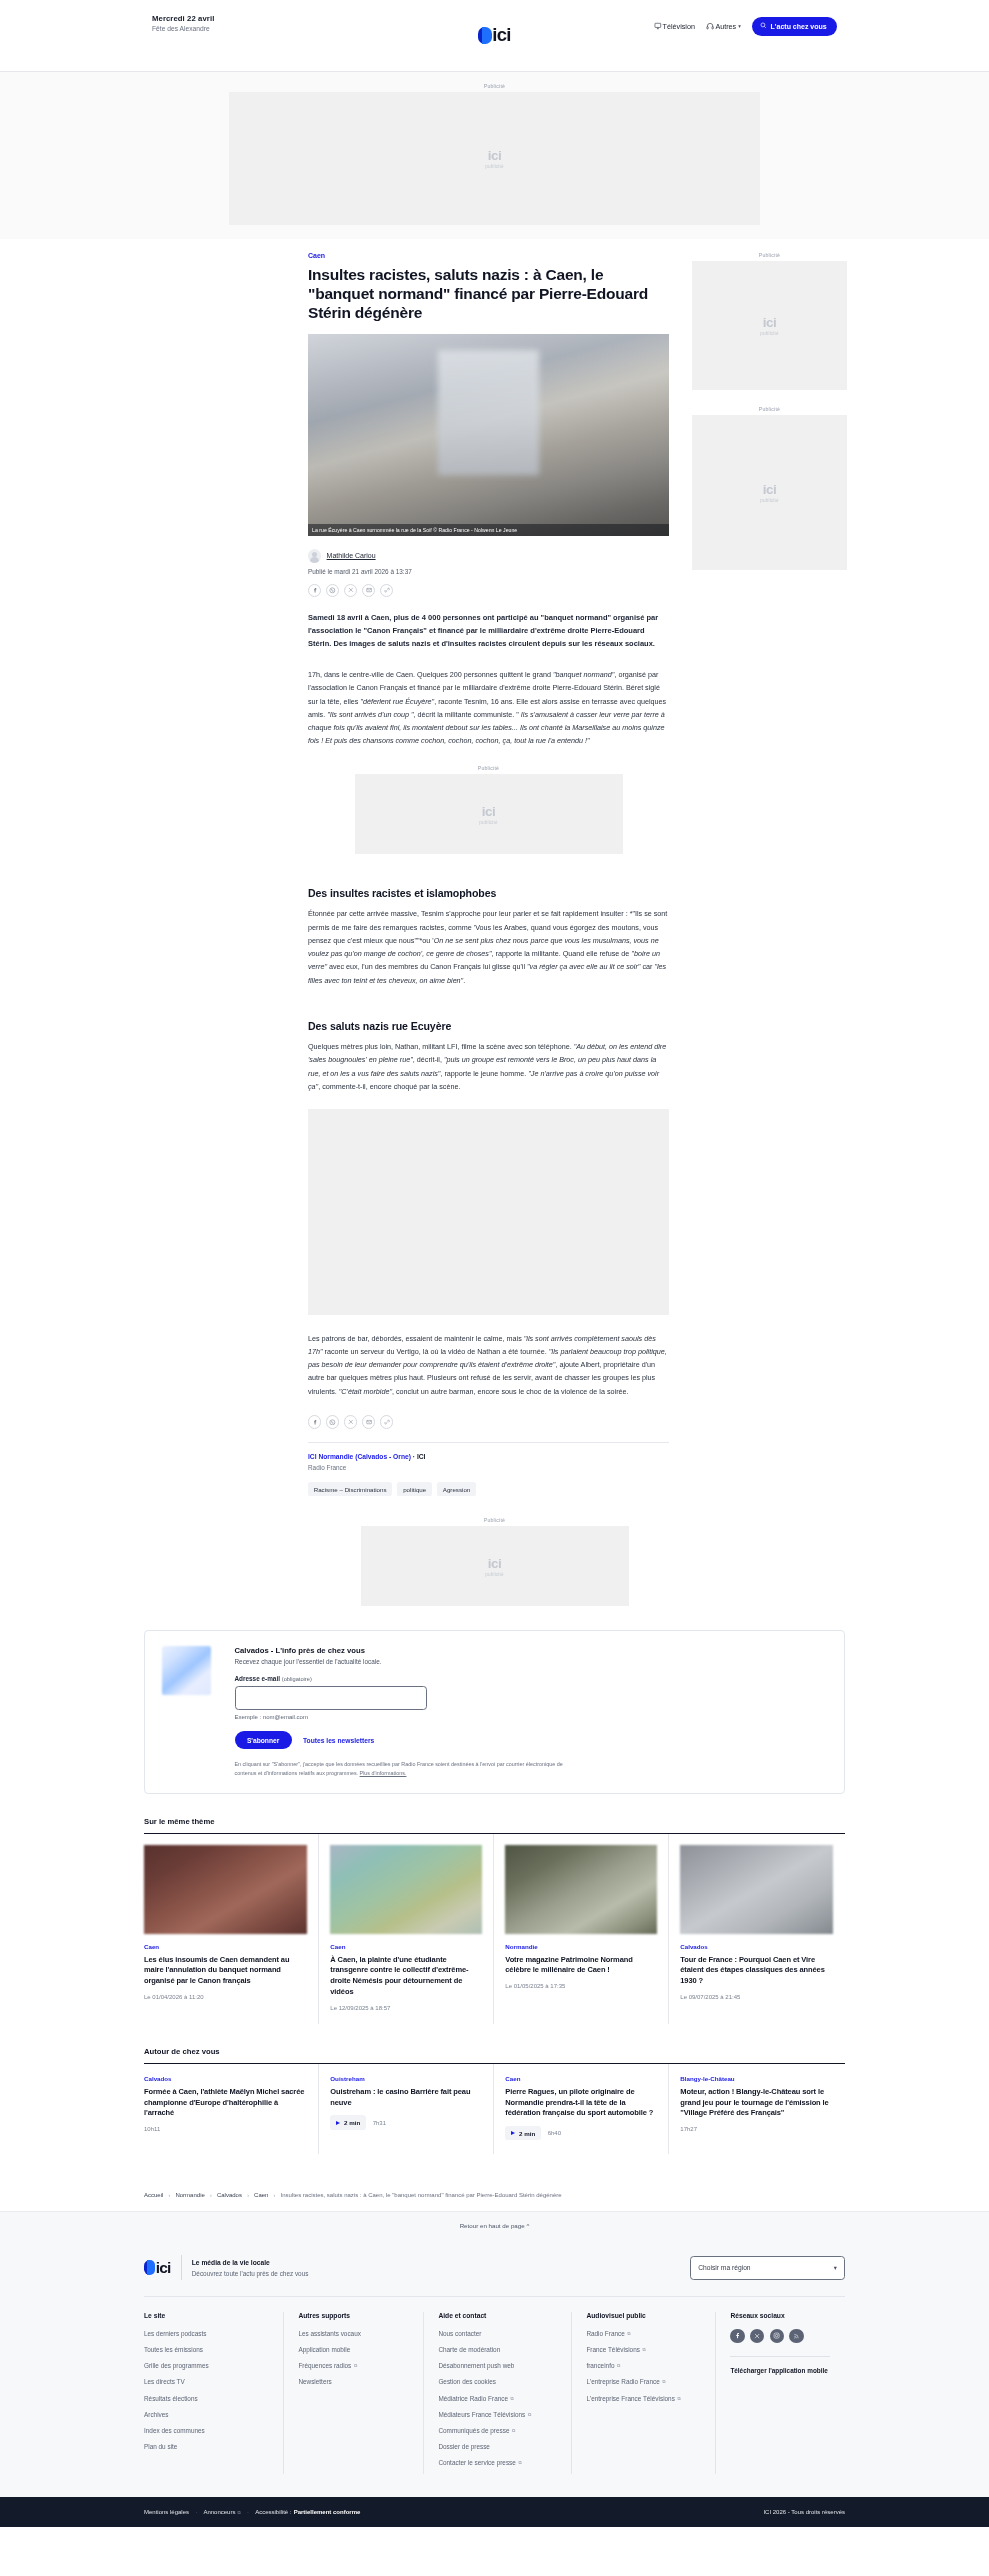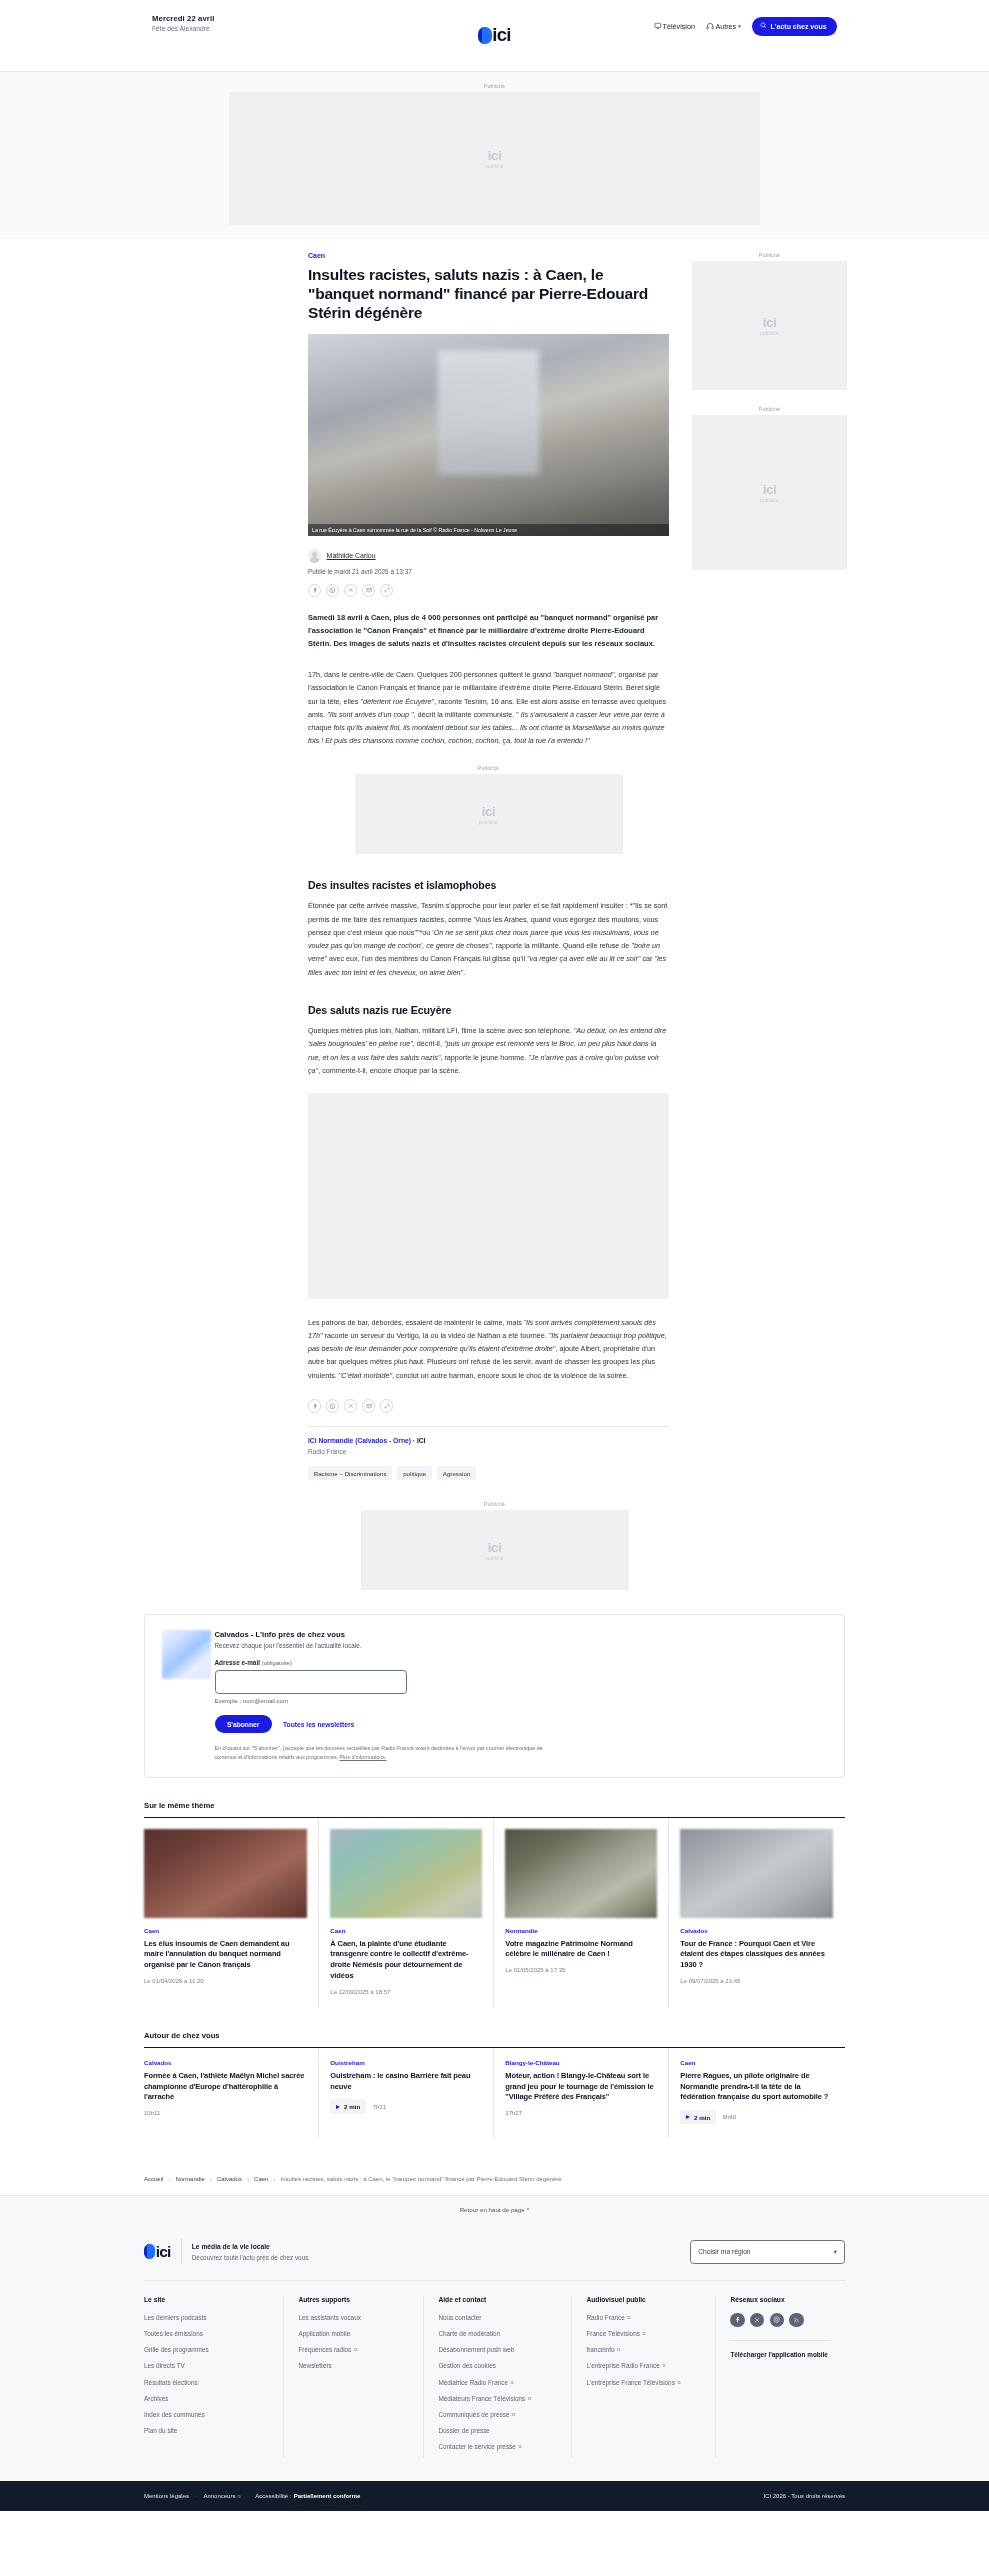--- a/index.html
+++ b/index.html
@@ -103,21 +103,21 @@
     display: flex; align-items: center; justify-content: center; color: #6b7280; background: #fff; cursor: pointer;
   }
   .share-btn svg { display: block; }
 
   .chapeau {
     font-size: 7.5px; line-height: 1.72; font-weight: 700; color: #1b2233; margin-top: 15.5px;
   }
   .body-p { font-size: 7.2px; line-height: 1.84; color: #2a313f; margin-top: 17px; }
   .body-p em { font-style: italic; }
   h2.sec-title {
-    font-size: 10.6px; font-weight: 800; letter-spacing: -0.1px; color: #101423; margin-top: 25px;
+    font-size: 10.6px; font-weight: 800; letter-spacing: -0.1px; color: #101423; margin-top: 33px;
   }
   h2.sec-title + .body-p { margin-top: 8.2px; }
 
   .ad-inline-wrap { margin: 17.5px 0 5.2px; display: flex; flex-direction: column; align-items: center; }
   .ad-inline { width: 268px; height: 80px; }
   .embed-box { width: 361px; height: 206px; background: #f0f0f0; margin-top: 15.5px; }
 
   hr.rule { border: none; border-top: 0.5px solid #e5e7ec; margin: 13.4px 0 0; }
   .source-line { margin-top: 10.3px; font-size: 6.7px; font-weight: 700; color: #1a1ae6; }
   .source-line .sep { color: #2a313f; font-weight: 700; }
@@ -130,21 +130,21 @@
   .aside-slot { display: flex; flex-direction: column; align-items: center; margin-bottom: 15.5px; }
   .ad-rect { width: 155px; height: 129px; }
   .ad-half { width: 155px; height: 155px; }
 
   
   .bottom-ad-wrap { width: 701px; margin: 20.6px auto 0; display: flex; flex-direction: column; align-items: center; }
   .ad-bottom { width: 268px; height: 80px; }
 
   
   .nl-outer { width: 701px; margin: 24px auto 0; }
-  .nl-card { border: 0.5px solid #e3e6ec; border-radius: 4.1px; padding: 14.4px 16.5px 15.5px; display: flex; gap: 4px; }
+  .nl-card { border: 0.5px solid #e3e6ec; border-radius: 4.1px; padding: 14.4px 16.5px 15.5px; display: flex; gap: 24px; }
   .nl-thumb {
     width: 49px; height: 49px; border-radius: 2.6px; flex: 0 0 49px;
     background: linear-gradient(140deg,#eaf1ff 0%,#cfe1ff 25%,#9ec6ff 50%,#e8eeff 72%,#dfe8ff 100%);
     filter: blur(0.8px);
   }
   .nl-title { font-size: 7.7px; font-weight: 800; color: #101423; }
   .nl-sub { font-size: 6.4px; color: #4c5465; margin-top: 3.1px; }
   .nl-label { font-size: 6.4px; font-weight: 700; color: #1b2233; margin-top: 10.3px; }
   .nl-label .opt { font-weight: 400; font-size: 5.7px; color: #5c6474; }
   .nl-input {
@@ -506,34 +506,34 @@
       <div class="card-title">Ouistreham : le casino Barrière fait peau neuve</div>
       <div class="dur-row">
         <span class="dur-pill">
           <span class="play-tri"></span>
           <span>2 min</span>
         </span>
         <span class="dur-time">7h31</span>
       </div>
     </article>
     <article class="card">
-      <div class="card-kicker">Blangy-le-Château</div>
-      <div class="card-title">Moteur, action ! Blangy-le-Château sort le grand jeu pour le tournage de l'émission le "Village Préféré des Français"</div>
-      <div class="card-date">17h27</div>
-    </article>
-    <article class="card">
       <div class="card-kicker">Caen</div>
       <div class="card-title">Pierre Ragues, un pilote originaire de Normandie prendra-t-il la tête de la fédération française du sport automobile ?</div>
       <div class="dur-row">
         <span class="dur-pill">
           <span class="play-tri"></span>
           <span>2 min</span>
         </span>
         <span class="dur-time">6h40</span>
       </div>
+    </article>
+    <article class="card">
+      <div class="card-kicker">Blangy-le-Château</div>
+      <div class="card-title">Moteur, action ! Blangy-le-Château sort le grand jeu pour le tournage de l'émission le "Village Préféré des Français"</div>
+      <div class="card-date">17h27</div>
     </article>
   </div>
 </section>
 
 <nav class="bc-wrap">
   <a>Accueil</a>
   <span class="bc-sep">›</span>
   <a>Normandie</a>
   <span class="bc-sep">›</span>
   <a>Calvados</a>

